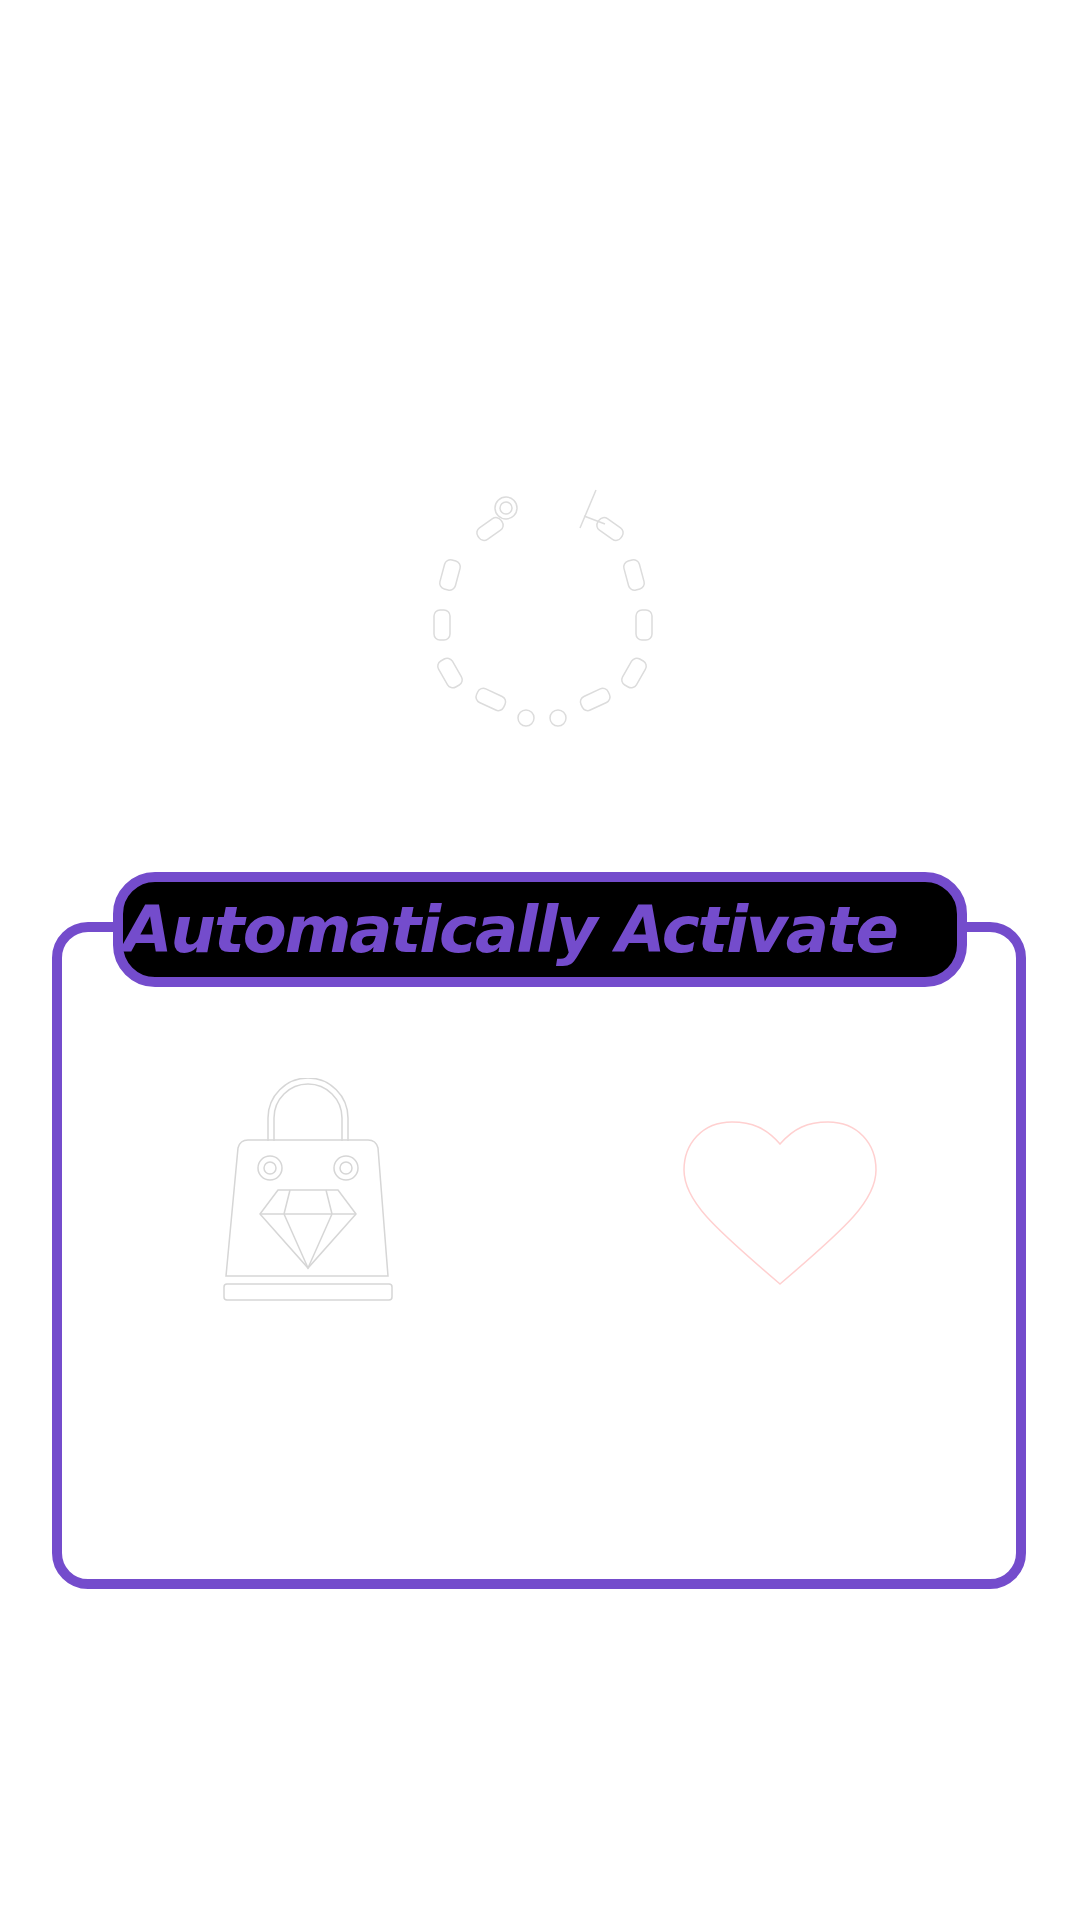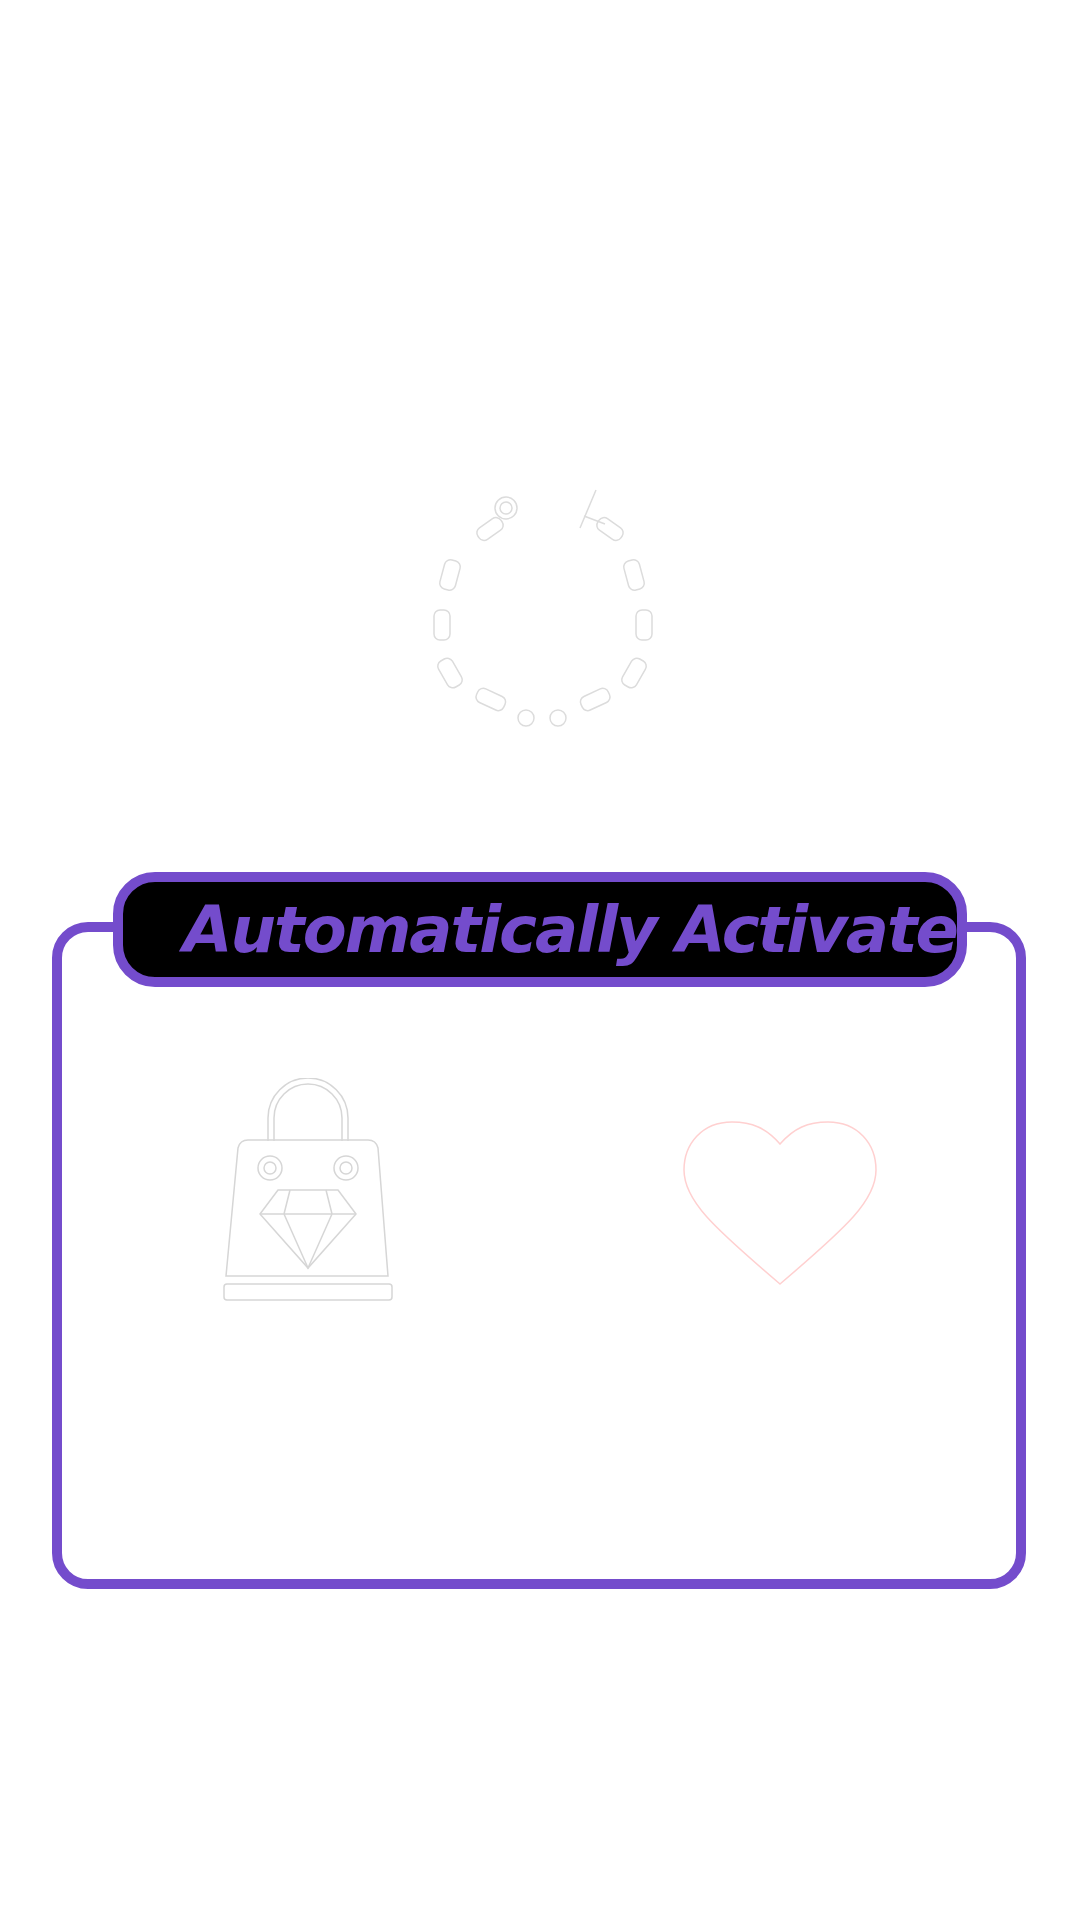--- a/index.html
+++ b/index.html
@@ -3,21 +3,21 @@
 <meta charset="utf-8">
 <style>
   html, body { margin:0; padding:0; }
   body { width:1080px; height:1920px; background:#ffffff; position:relative; overflow:hidden;
          font-family:"DejaVu Sans", sans-serif; }
   .chain { position:absolute; left:420px; top:486px; width:246px; height:248px; }
   .box { position:absolute; left:52px; top:922px; width:954px; height:647px;
          border:10px solid #744ccc; border-radius:36px; box-sizing:content-box; }
   .banner { position:absolute; left:113px; top:872px; width:834px; height:95px;
             background:#000; border:10px solid #744ccc; border-radius:42px;
-            display:flex; align-items:center; justify-content:flex-end; }
+            display:flex; align-items:center; justify-content:flex-start; }
   .banner-text { color:#744ccc; font-family:"DejaVu Sans", sans-serif; font-weight:bold;
                  font-style:italic; font-size:64px; letter-spacing:-2px; line-height:1; }
   .bag { position:absolute; left:218px; top:1078px; width:178px; height:224px; }
   .heart { position:absolute; left:682px; top:1118px; width:196px; height:172px; }
 </style>
 </head>
 <body>
 
 <svg class="chain" viewBox="0 0 246 248" fill="none" stroke="#dcdcdc" stroke-width="1.5">
   <circle cx="86" cy="22" r="11"></circle>

